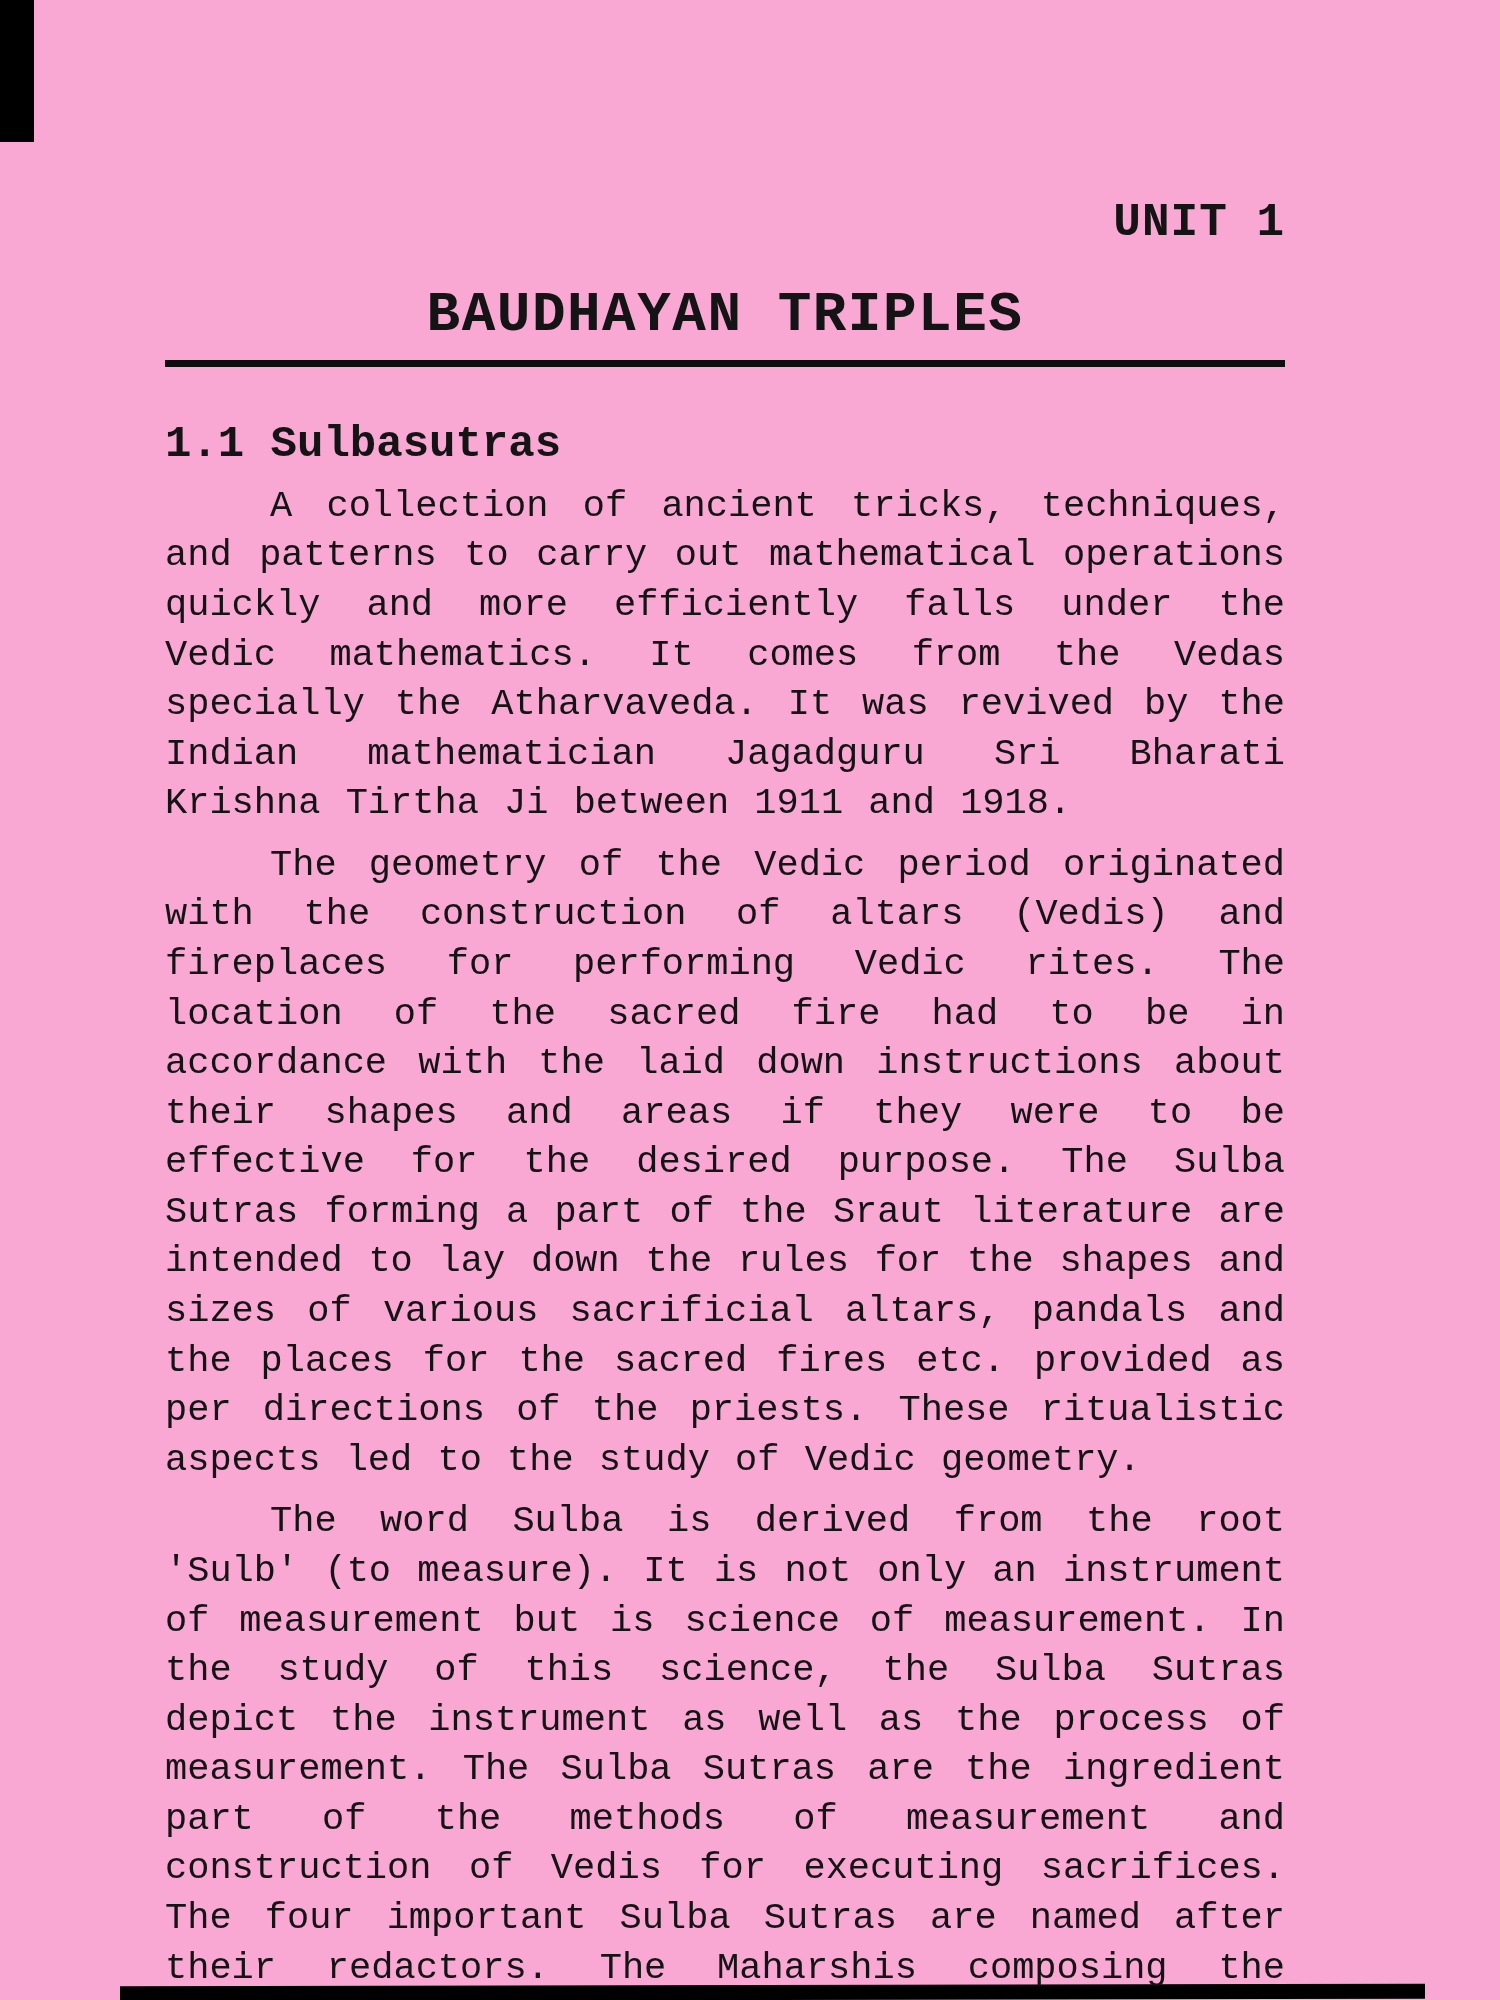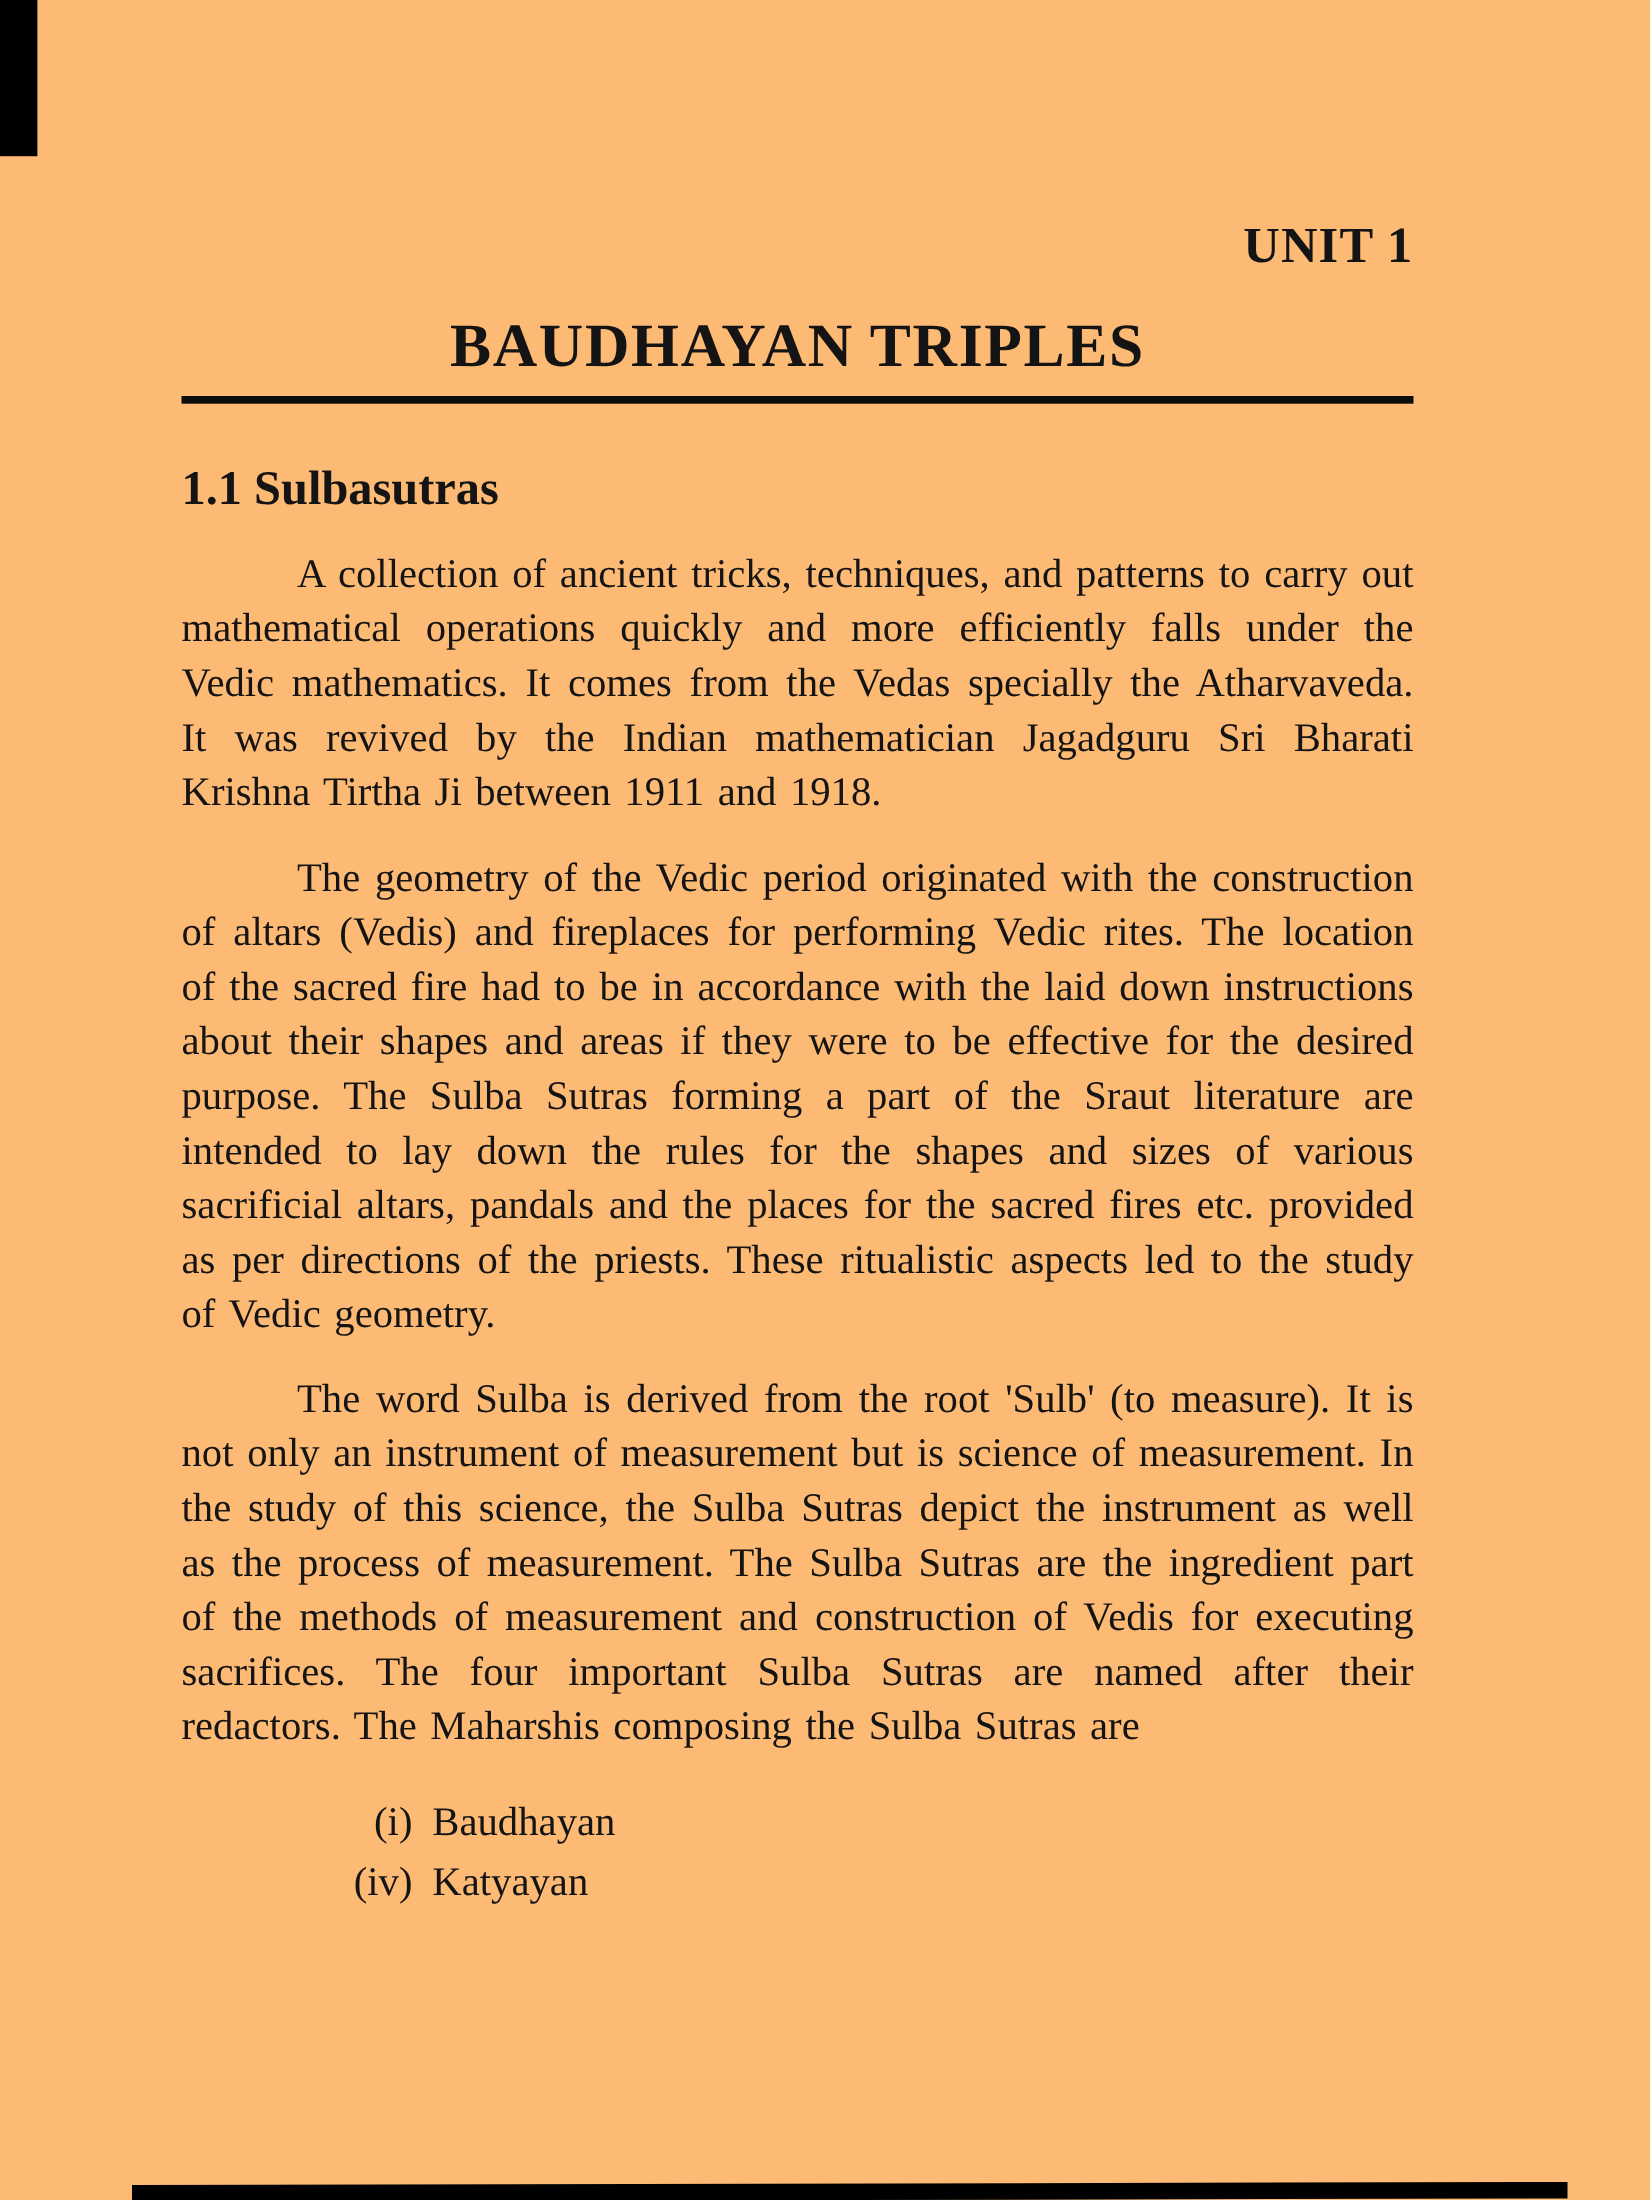--- a/index.html
+++ b/index.html
@@ -1,23 +1,23 @@
 <!DOCTYPE html>
 <html><head>
 <meta charset="utf-8">
 <style>
   * { margin: 0; padding: 0; box-sizing: border-box; }
   html, body { background: #e8e8e8; }
   .page {
     position: relative;
     width: 1500px;
     height: 2000px;
-    background: #fdba74;
+    background: #f9a8d4;
     overflow: hidden;
-    font-family: Liberation Serif, serif;
+    font-family: Liberation Mono, monospace;
     color: #141414;
   }
   
   .artifact-top-left {
     position: absolute;
     left: 0; top: 0;
     width: 34px; height: 142px;
     background: #000;
   }
   .artifact-bottom {
@@ -54,21 +54,21 @@
     width: 100%;
     background: #0d0d0d;
   }
   .section-heading {
     margin-top: 52px;
     font-weight: bold;
     font-size: 44px;
     line-height: 1.15;
   }
   .body-para {
-    margin-top: 28px;
+    margin-top: 12px;
     font-size: 37px;
     line-height: 1.34;
     text-align: justify;
     text-indent: 105px;
     word-spacing: 3px;
   }
   .redactor-list {
     margin-top: 34px;
     font-size: 37px;
     line-height: 55px;

